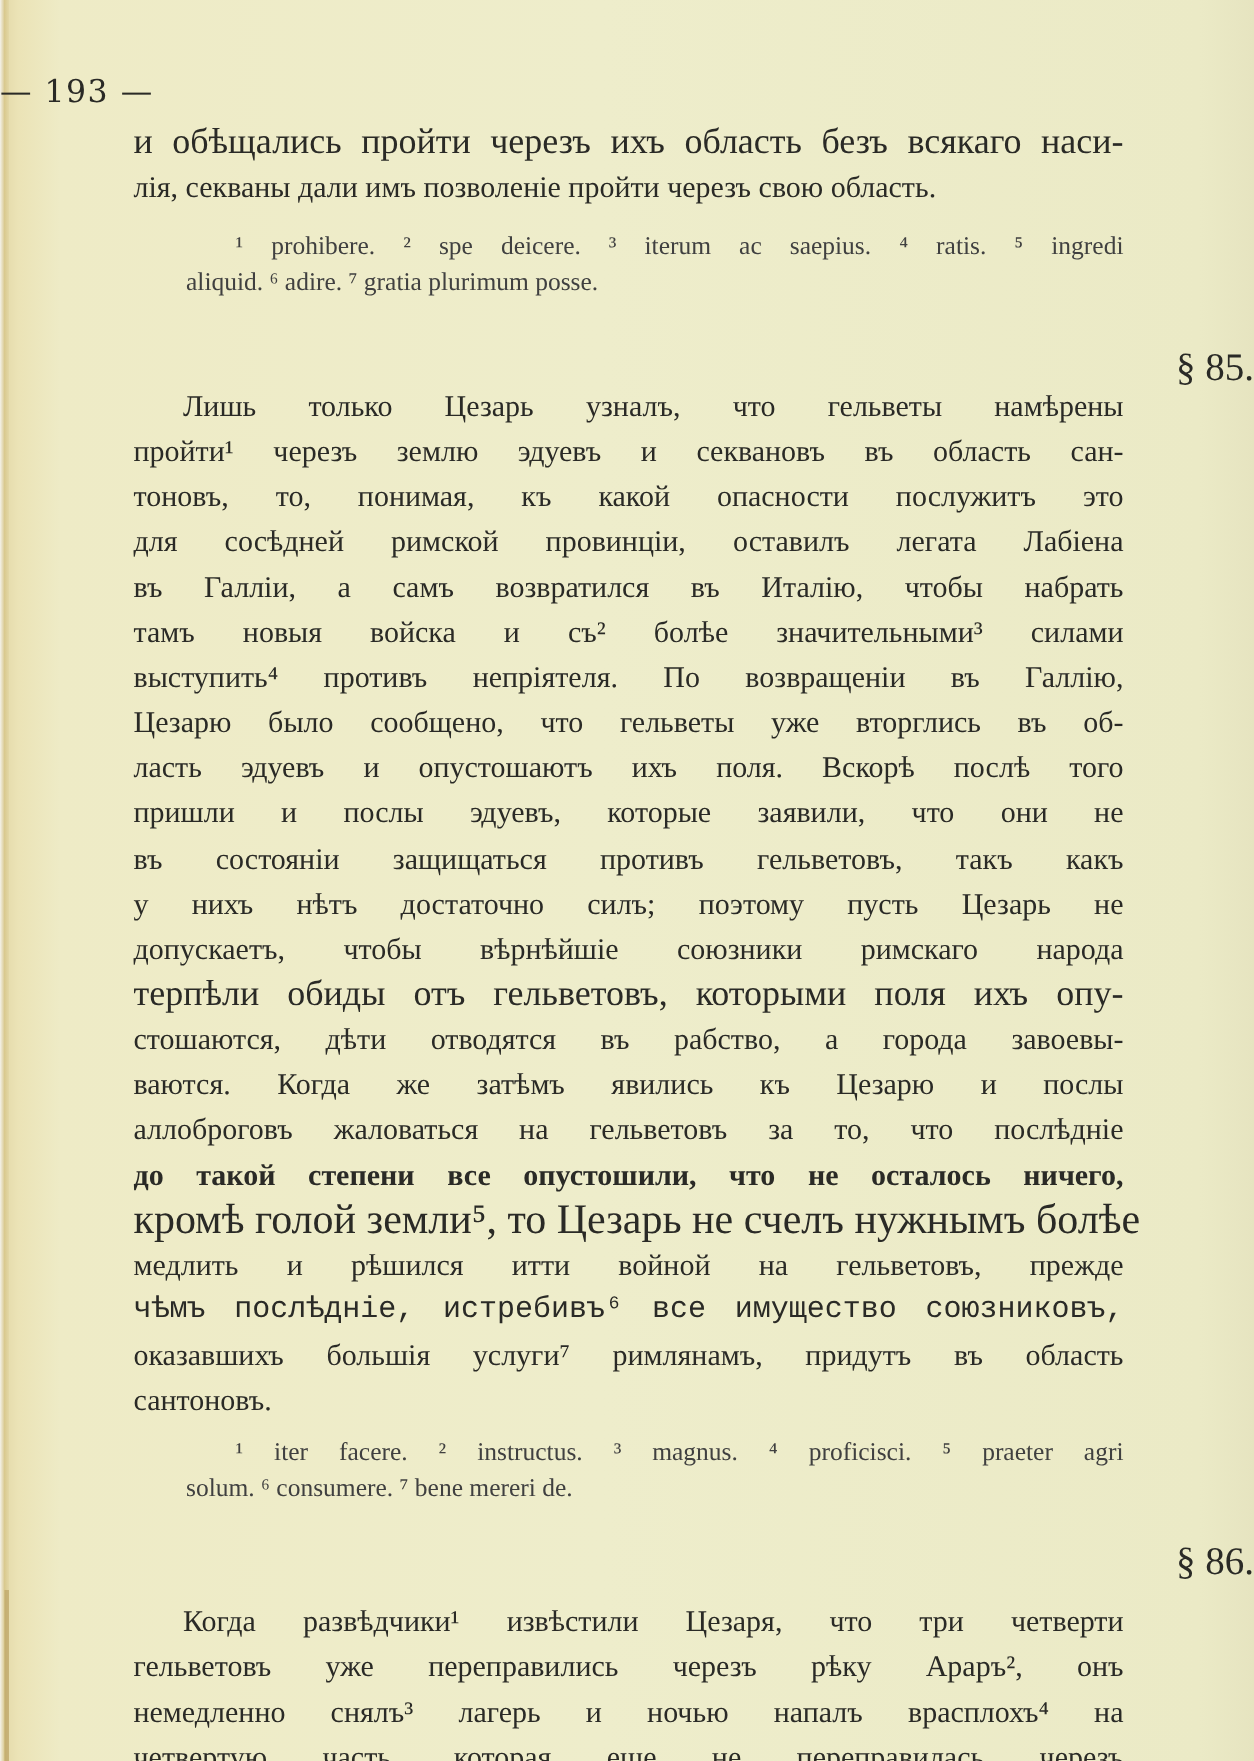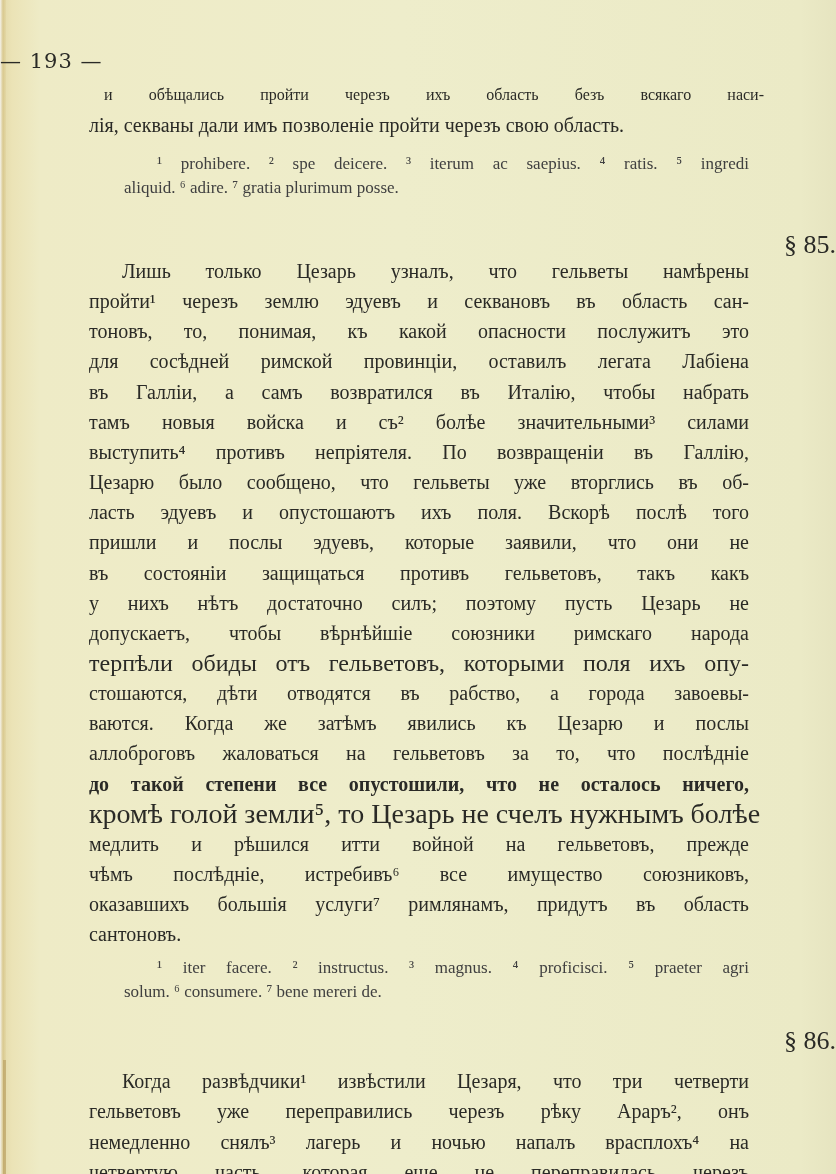--- a/index.html
+++ b/index.html
@@ -52,21 +52,21 @@
 </style>
 </head>
 <body>
 
 <div class="page"></div>
 <div class="left-edge"></div>
 <div class="left-shadow"></div>
 
 <div class="page-number">— 193 —</div>
 
-<div class="line" style="top: 80px; line-height: 30px; font-size: 16px; margin-left: 15px;">и обѣщались пройти черезъ ихъ область безъ всякаго наси-</div>
+<div class="line" style="top: 80px; line-height: 30px; font-size: 24px;">и обѣщались пройти черезъ ихъ область безъ всякаго наси-</div>
 <div class="line last" style="top: 110px; line-height: 30px; font-size: 20px;">лія, секваны дали имъ позволеніе пройти черезъ свою область.</div>
 <div class="fn-line" style="top: 152px;">¹ prohibere. ² spe deicere. ³ iterum ac saepius. ⁴ ratis. ⁵ ingredi</div>
 <div class="fn-line cont" style="top: 176px;">aliquid. ⁶ adire. ⁷ gratia plurimum posse.</div>
 
 <div class="section-heading" style="top: 230px;">§ 85.</div>
 <div class="line indent" style="top: 256px; line-height: 30px; font-size: 20px;">Лишь только Цезарь узналъ, что гельветы намѣрены</div>
 <div class="line" style="top: 286px; line-height: 30px; font-size: 20px;">пройти¹ черезъ землю эдуевъ и секвановъ въ область сан-</div>
 <div class="line" style="top: 316px; line-height: 30px; font-size: 20px;">тоновъ, то, понимая, къ какой опасности послужитъ это</div>
 <div class="line" style="top: 346px; line-height: 30px; font-size: 20px;">для сосѣдней римской провинціи, оставилъ легата Лабіена</div>
 <div class="line" style="top: 377px; line-height: 30px; font-size: 20px;">въ Галліи, а самъ возвратился въ Италію, чтобы набрать</div>
@@ -78,21 +78,21 @@
 <div class="line" style="top: 558px; line-height: 30px; font-size: 20px;">въ состояніи защищаться противъ гельветовъ, такъ какъ</div>
 <div class="line" style="top: 588px; line-height: 30px; font-size: 20px;">у нихъ нѣтъ достаточно силъ; поэтому пусть Цезарь не</div>
 <div class="line" style="top: 618px; line-height: 30px; font-size: 20px;">допускаетъ, чтобы вѣрнѣйшіе союзники римскаго народа</div>
 <div class="line" style="top: 648px; line-height: 30px; font-size: 24px;">терпѣли обиды отъ гельветовъ, которыми поля ихъ опу-</div>
 <div class="line" style="top: 678px; line-height: 30px; font-size: 20px;">стошаются, дѣти отводятся въ рабство, а города завоевы-</div>
 <div class="line" style="top: 708px; line-height: 30px; font-size: 20px;">ваются. Когда же затѣмъ явились къ Цезарю и послы</div>
 <div class="line" style="top: 738px; line-height: 30px; font-size: 20px;">аллоброговъ жаловаться на гельветовъ за то, что послѣдніе</div>
 <div class="line" style="top: 769px; line-height: 30px; font-size: 20px; font-weight: bold;">до такой степени все опустошили, что не осталось ничего,</div>
 <div class="line" style="top: 799px; line-height: 30px; font-size: 28px;">кромѣ голой земли⁵, то Цезарь не счелъ нужнымъ болѣе</div>
 <div class="line" style="top: 829px; line-height: 30px; font-size: 20px;">медлить и рѣшился итти войной на гельветовъ, прежде</div>
-<div class="line" style="top: 859px; line-height: 30px; font-size: 20px;">чѣмъ послѣдніе, истребивъ⁶ все имущество союзниковъ,</div>
+<div class="line" style="top: 859px; line-height: 30px; font-size: 20px; font-family: Liberation Mono, monospace;">чѣмъ послѣдніе, истребивъ⁶ все имущество союзниковъ,</div>
 <div class="line" style="top: 889px; line-height: 30px; font-size: 20px;">оказавшихъ большія услуги⁷ римлянамъ, придутъ въ область</div>
 <div class="line last" style="top: 919px; line-height: 30px; font-size: 20px;">сантоновъ.</div>
 <div class="fn-line" style="top: 956px;">¹ iter facere. ² instructus. ³ magnus. ⁴ proficisci. ⁵ praeter agri</div>
 <div class="fn-line cont" style="top: 980px;">solum. ⁶ consumere. ⁷ bene mereri de.</div>
 
 <div class="section-heading" style="top: 1026px;">§ 86.</div>
 <div class="line indent" style="top: 1066px; line-height: 30px; font-size: 20px;">Когда развѣдчики¹ извѣстили Цезаря, что три четверти</div>
 <div class="line" style="top: 1096px; line-height: 30px; font-size: 20px;">гельветовъ уже переправились черезъ рѣку Араръ², онъ</div>
 <div class="line" style="top: 1127px; line-height: 30px; font-size: 20px;">немедленно снялъ³ лагерь и ночью напалъ врасплохъ⁴ на</div>
 <div class="line" style="top: 1157px; line-height: 30px; font-size: 20px;">четвертую часть, которая еще не переправилась черезъ</div>

